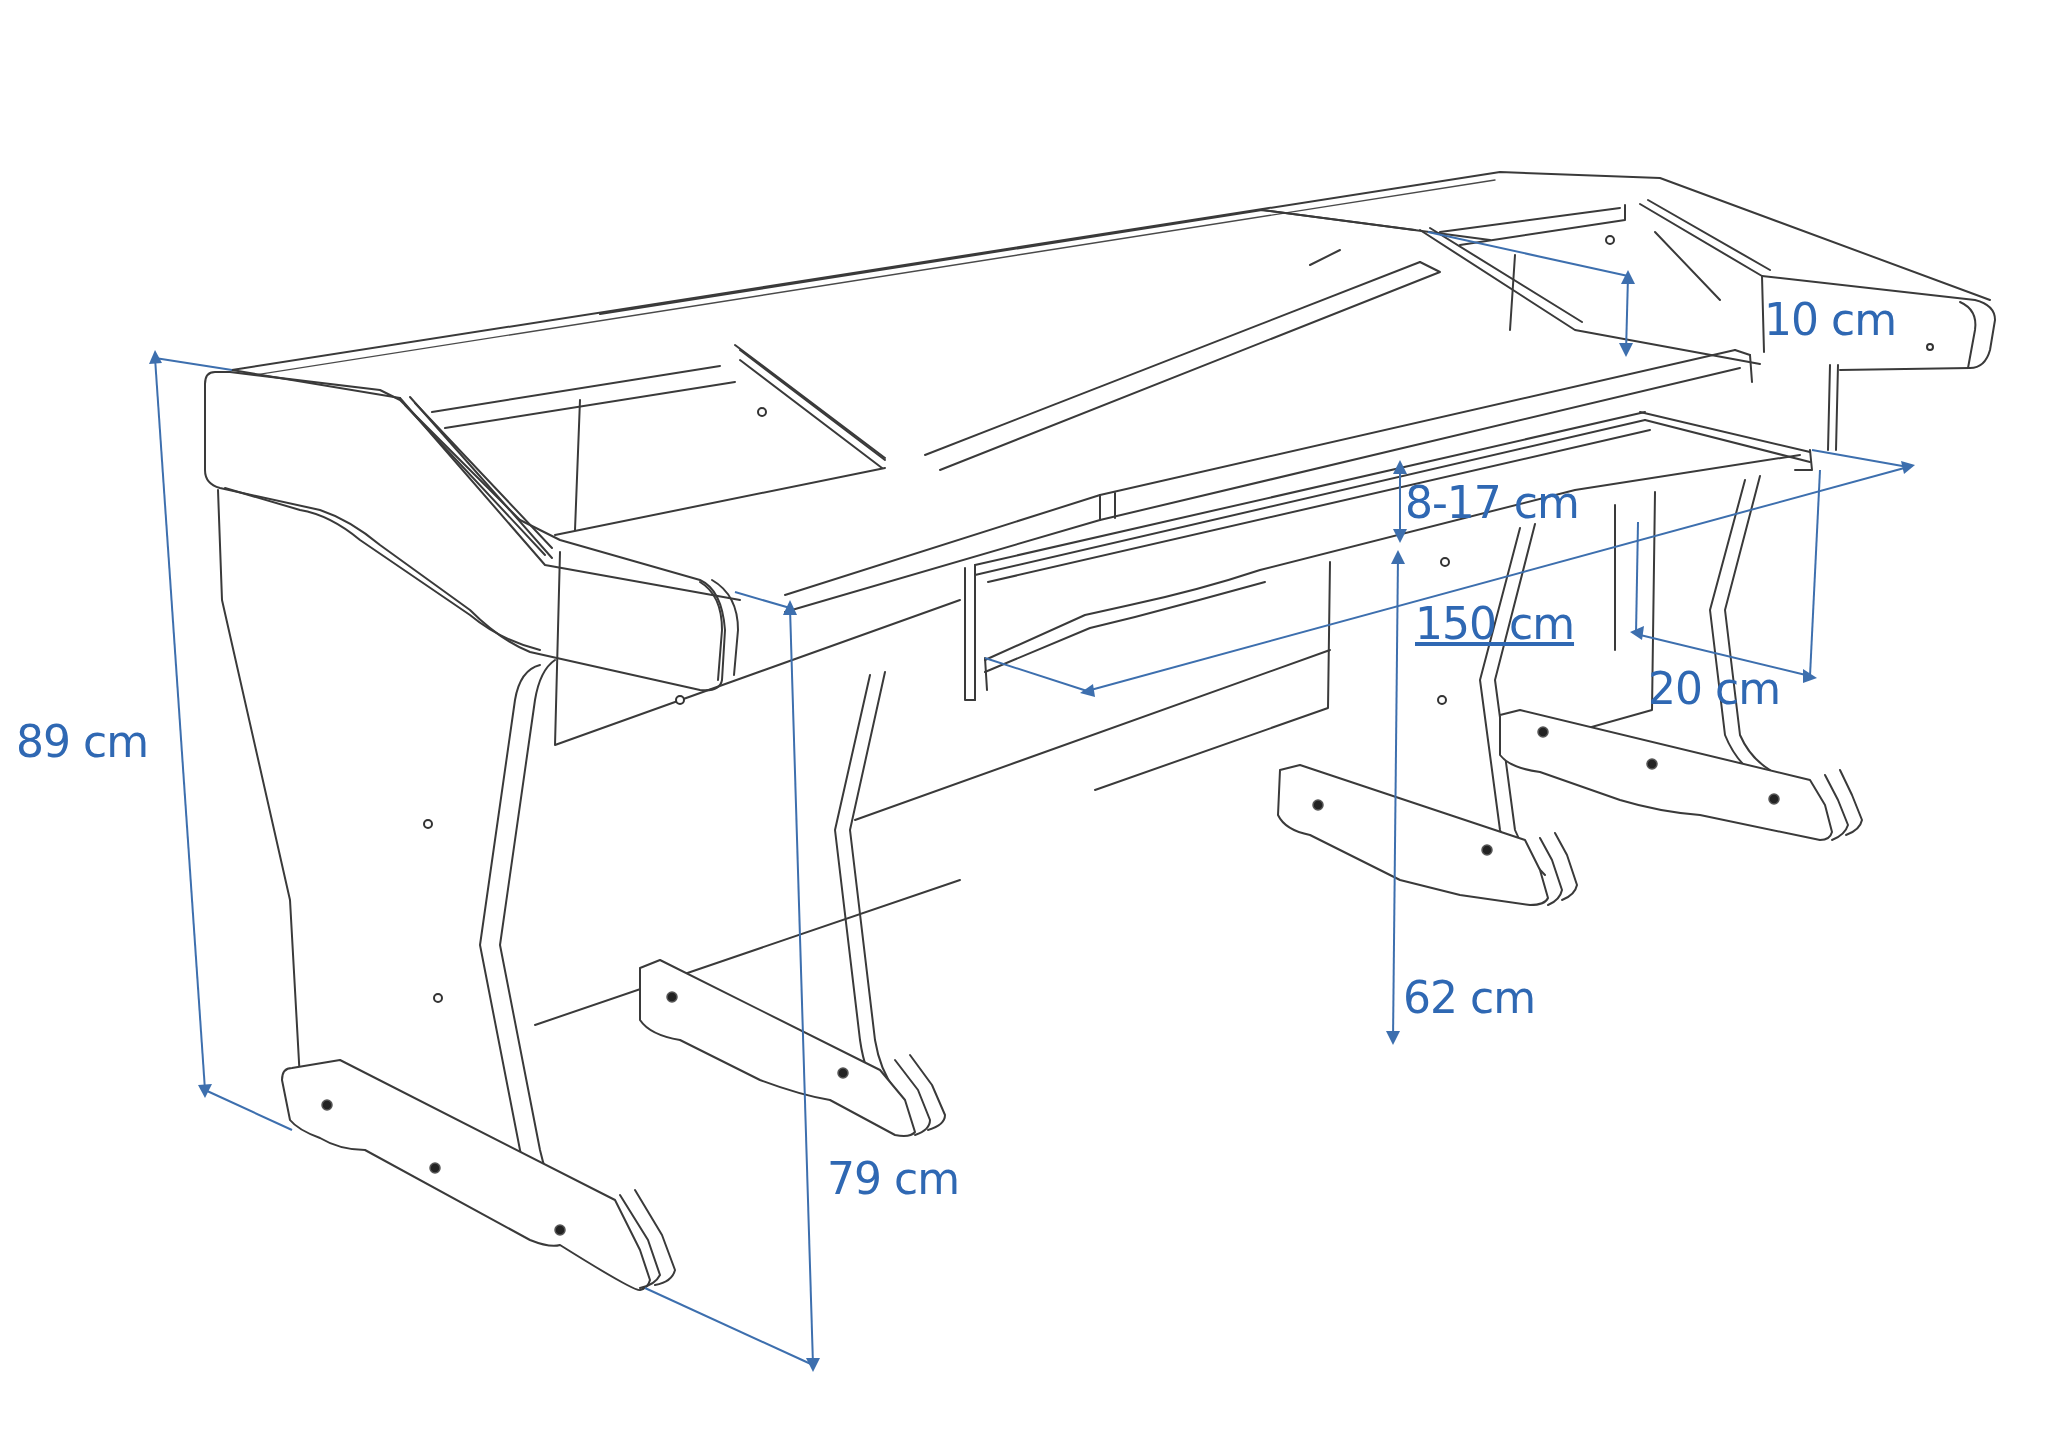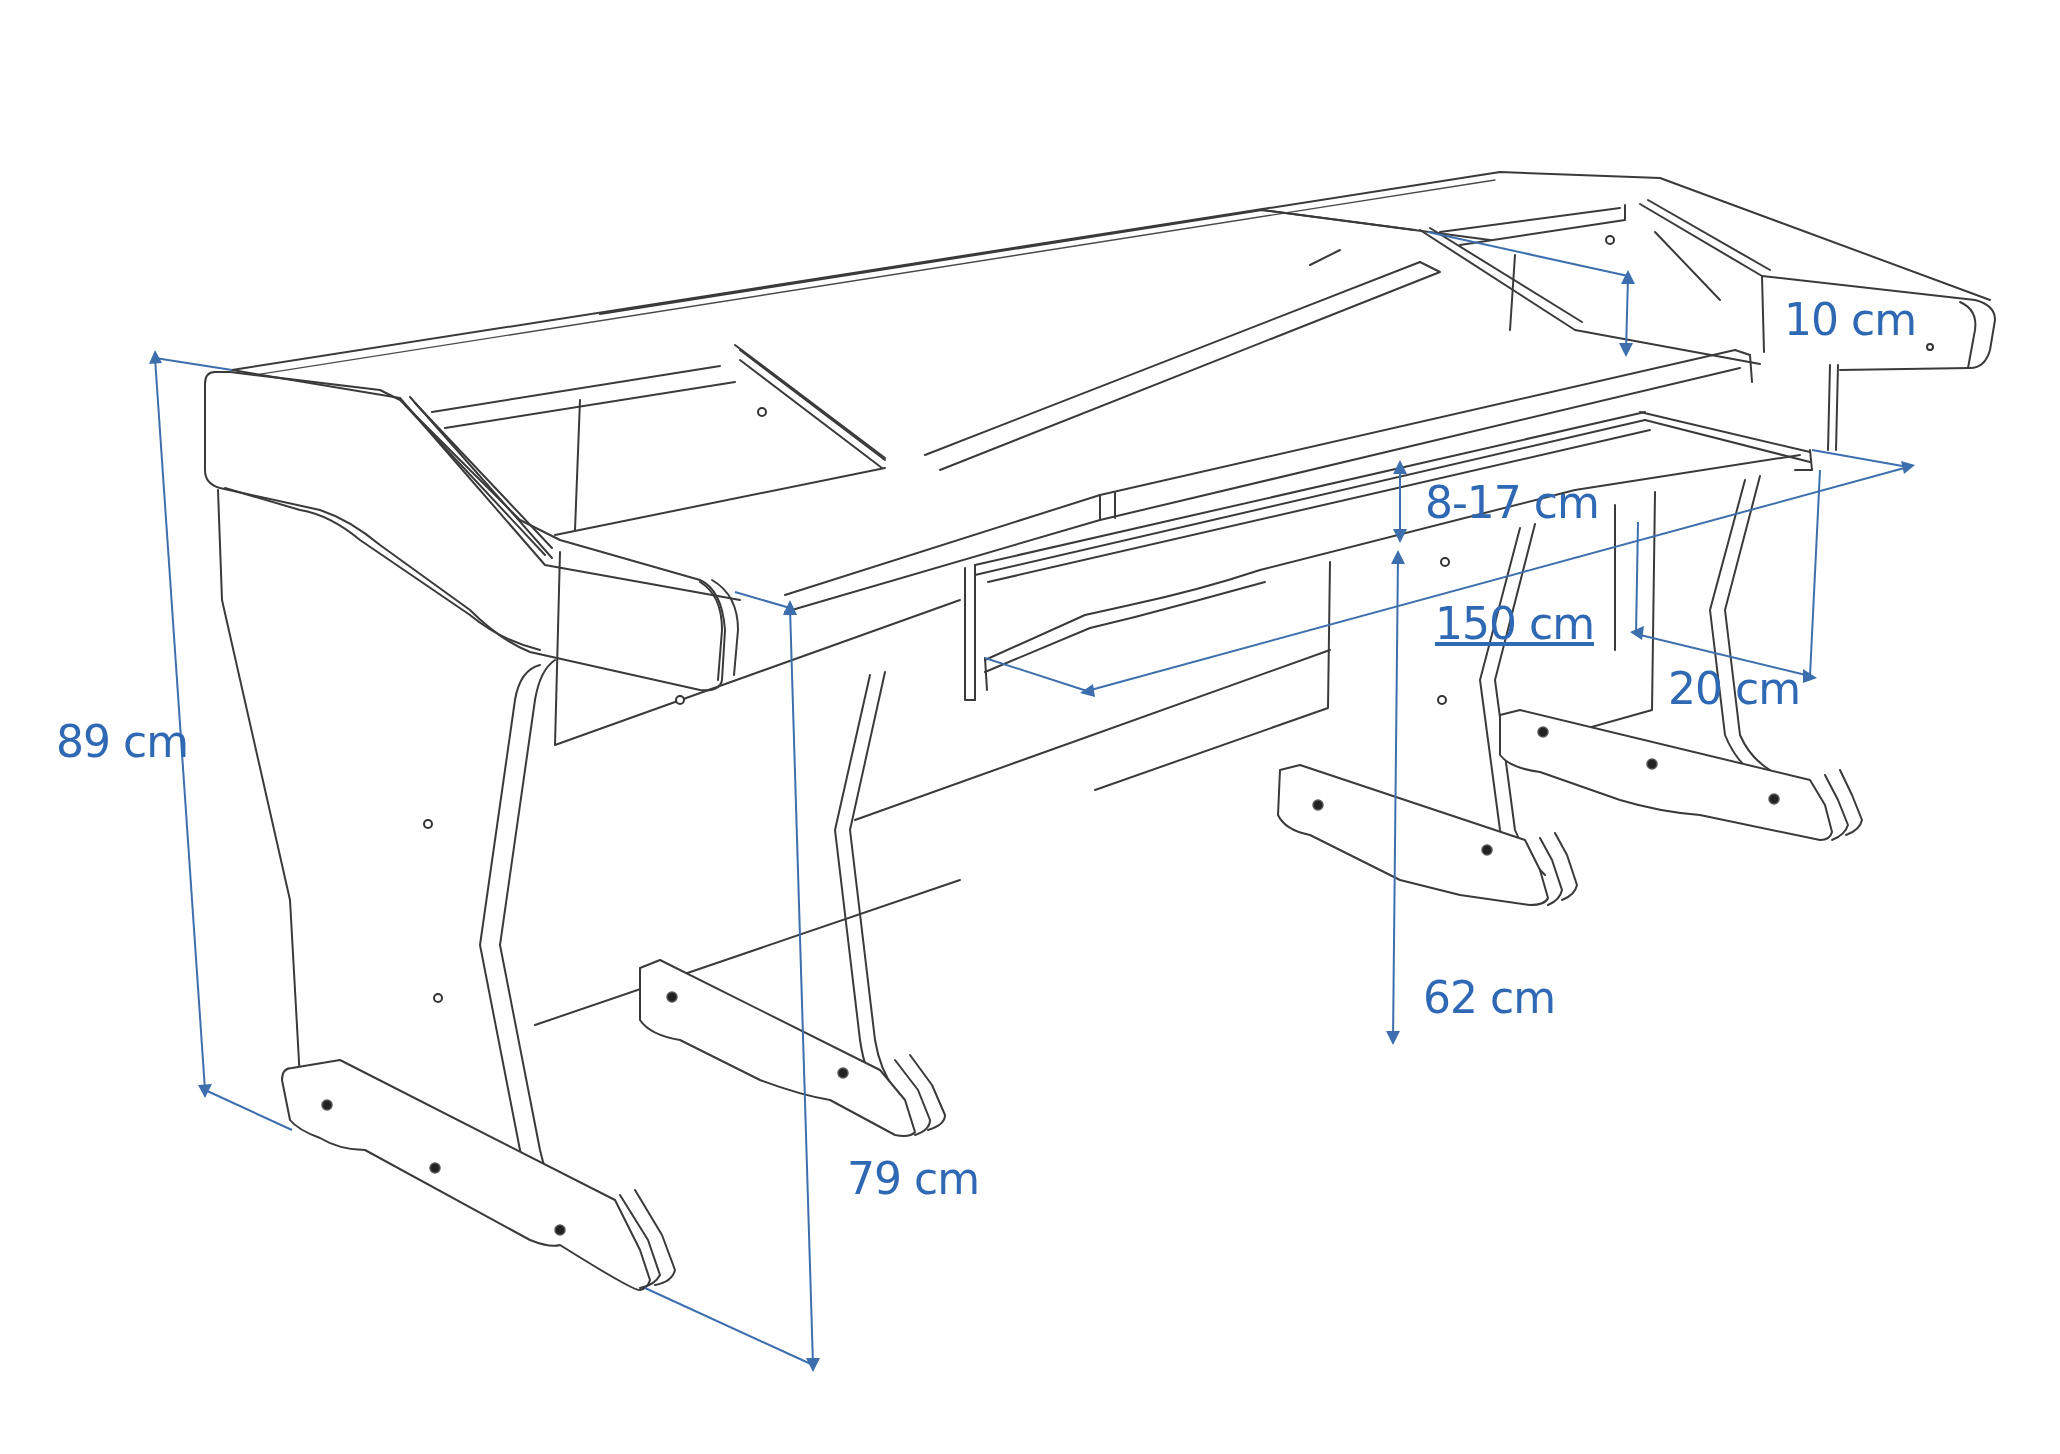--- a/index.html
+++ b/index.html
@@ -6,21 +6,21 @@
   body { width: 2060px; height: 1454px; overflow: hidden; position: relative; font-family: "DejaVu Sans", sans-serif; }
   #stage { position: absolute; left: 0; top: 0; width: 2060px; height: 1454px; }
   svg { position: absolute; left: 0; top: 0; }
   .ln { fill: none; stroke: #3a3a3a; stroke-width: 2; stroke-linejoin: round; stroke-linecap: round; }
   .lnt { fill: none; stroke: #4a4a4a; stroke-width: 1.4; stroke-linejoin: round; stroke-linecap: round; }
   .pn { fill: #ffffff; stroke: #3a3a3a; stroke-width: 2; stroke-linejoin: round; }
   .dim { fill: none; stroke: #3d6fae; stroke-width: 2; }
   .arr { fill: #3d6fae; stroke: none; }
   .bolt { fill: #ffffff; stroke: #333; stroke-width: 2; }
   .boltd { fill: #222; stroke: #555; stroke-width: 1.5; }
-  .label { position: absolute; color: #2f68b3; font-family: "DejaVu Sans", sans-serif; font-size: 44px; white-space: nowrap; line-height: 1; letter-spacing: -1px; margin-left: 20px; }
+  .label { position: absolute; color: #2f68b3; font-family: "DejaVu Sans", sans-serif; font-size: 44px; white-space: nowrap; line-height: 1; letter-spacing: -1px; }
 </style>
 </head>
 <body>
 
 <div id="stage">
 
 <svg width="2060" height="1454" viewBox="0 0 2060 1454">
 
   <g>
 
@@ -220,21 +220,21 @@
     <g>
       <path class="dim" d="M1638,522 L1636,634"></path>
       <path class="dim" d="M1820,470 L1810,676"></path>
       <path class="dim" d="M1636,634 L1810,676"></path>
       <polygon class="arr" points="1630,632 1644,626 1642,640"></polygon>
       <polygon class="arr" points="1817,678 1803,669 1803,683"></polygon>
     </g>
   </g>
 </svg>
 
-<div class="label" style="left:36px; top:720px;">89 cm</div>
+<div class="label" style="left:16px; top:720px;">89 cm</div>
 <div class="label" style="left:1764px; top:298px;">10 cm</div>
 <div class="label" style="left:1405px; top:481px;">8-17 cm</div>
 <div class="label" style="left:1415px; top:602px;text-decoration:underline;">150 cm</div>
 <div class="label" style="left:1648px; top:667px;">20 cm</div>
 <div class="label" style="left:1403px; top:976px;">62 cm</div>
 <div class="label" style="left:827px; top:1157px;text-align:right;">79 cm</div>
 
 </div>
 
 </body></html>

